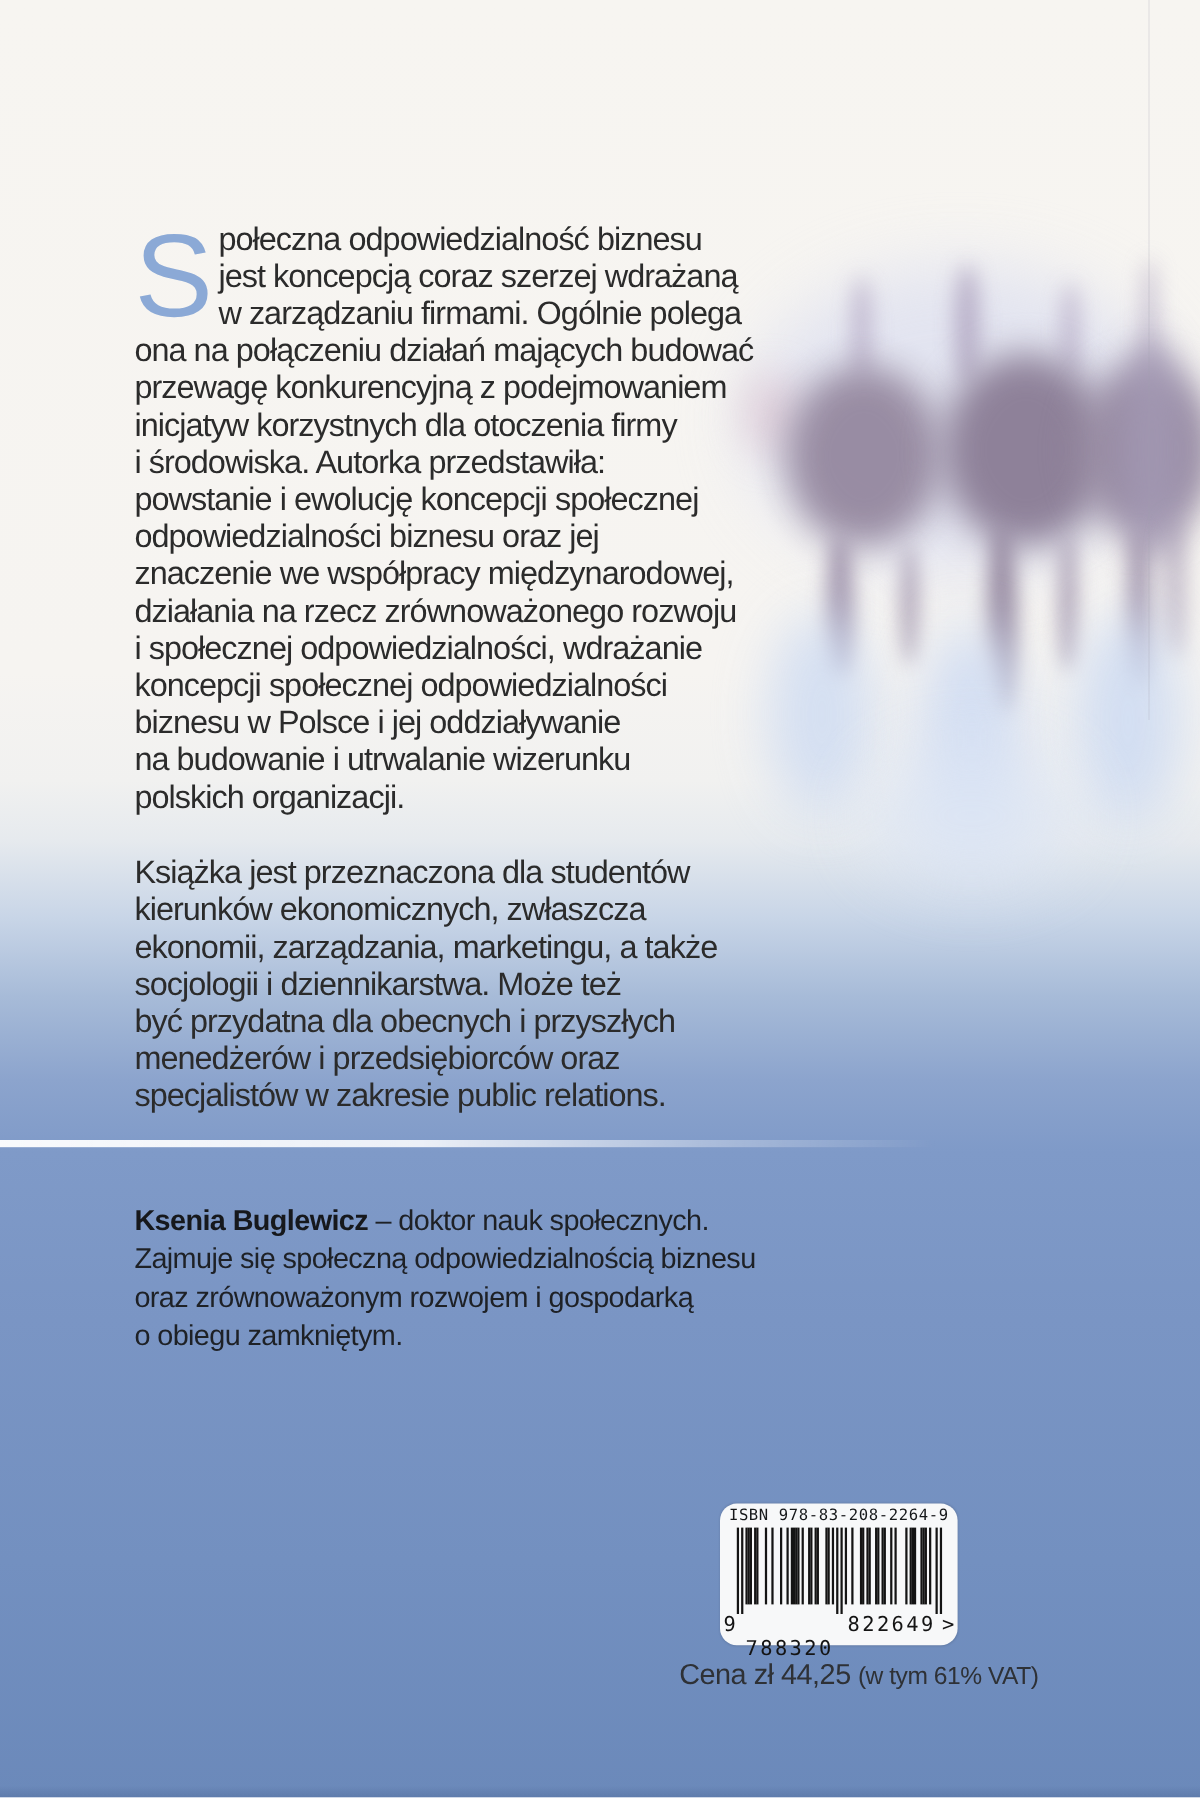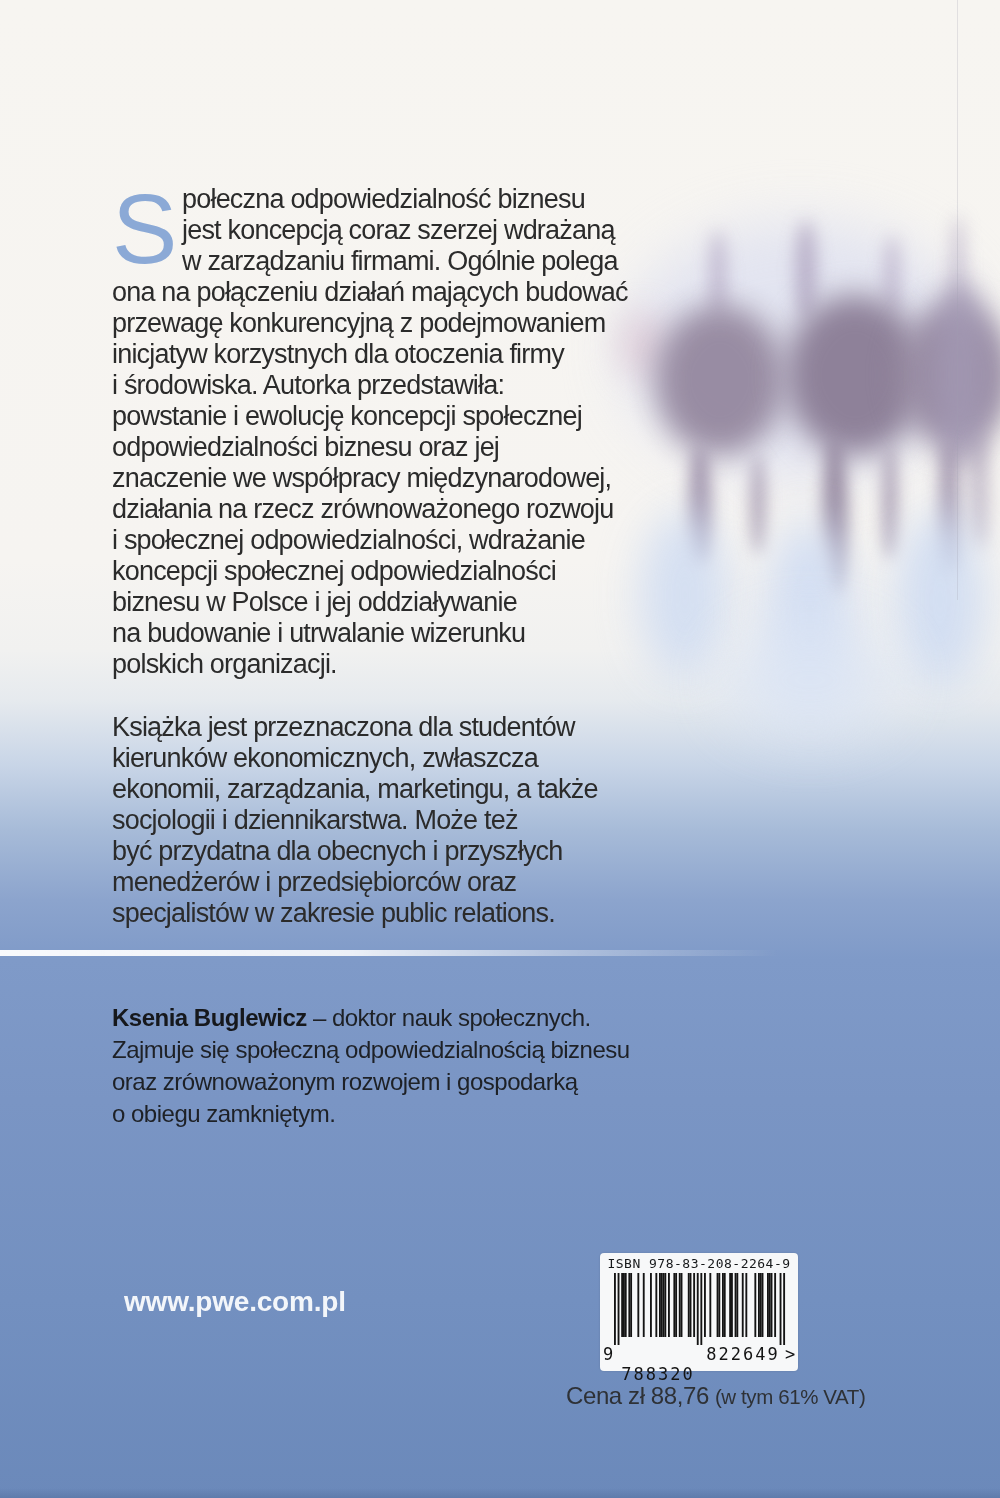--- a/index.html
+++ b/index.html
@@ -57,21 +57,21 @@
     position:absolute;left:124px;top:1248px;
     color:#eef2f8;font-size:25px;letter-spacing:-0.3px;
   }
   .site{
     position:absolute;left:124px;top:1286px;
     color:#f3f6fa;font-size:28px;font-weight:bold;letter-spacing:-0.2px;
   }
   
   .barcode{
     position:absolute;left:600px;top:1253px;width:198px;height:118px;
-    background:#f7f8f9;border-radius:4px;
+    background:#f7f8f9;border-radius:14px;
     box-shadow:0 0 2px rgba(0,0,0,0.15);
   }
   .isbn{
     position:absolute;top:3px;left:0;width:100%;
     text-align:center;
     font-family:"DejaVu Sans Mono",monospace;
     font-size:13px;letter-spacing:0.5px;color:#16181a;
     white-space:nowrap;
   }
   .barcode svg{position:absolute;left:0;top:0;}
@@ -162,21 +162,20 @@
 
   <div class="divider"></div>
 
   <div class="bio">
     <b>Ksenia Buglewicz</b><span class="multiline"> – doktor nauk społecznych.
 Zajmuje się społeczną odpowiedzialnością biznesu
 oraz zrównoważonym rozwojem i gospodarką
 o obiegu zamkniętym.</span>
   </div>
 
-  <div class="site">www.pwe.com.pl</div>
 
   <div class="barcode">
     <svg id="bars" width="198" height="118" viewBox="0 0 198 118">
         <rect x="14.00" y="20" width="1.86" height="72" fill="#141414"></rect>
         <rect x="17.60" y="20" width="1.86" height="72" fill="#141414"></rect>
         <rect x="21.20" y="20" width="1.86" height="64" fill="#141414"></rect>
         <rect x="23.00" y="20" width="1.86" height="64" fill="#141414"></rect>
         <rect x="24.80" y="20" width="1.86" height="64" fill="#141414"></rect>
         <rect x="28.40" y="20" width="1.86" height="64" fill="#141414"></rect>
         <rect x="30.20" y="20" width="1.86" height="64" fill="#141414"></rect>
@@ -222,17 +221,17 @@
         <rect x="183.20" y="20" width="1.86" height="72" fill="#141414"></rect>
       </svg>
     <div class="isbn">ISBN 978-83-208-2264-9</div>
     <span class="bd bd-first">9</span>
     <span class="bd bd-g1">788320</span>
     <span class="bd bd-g2">822649</span>
     <span class="bd bd-end">&gt;</span>
   </div>
 
   <div class="price">
-    <span>Cena zł 88,76</span><span class="vat">(w tym 61% VAT)</span>
+    <span>Cena zł 44,25</span><span class="vat">(w tym 61% VAT)</span>
   </div>
 
   <div class="bottom-shade"></div>
 </div>
 
 </body></html>

